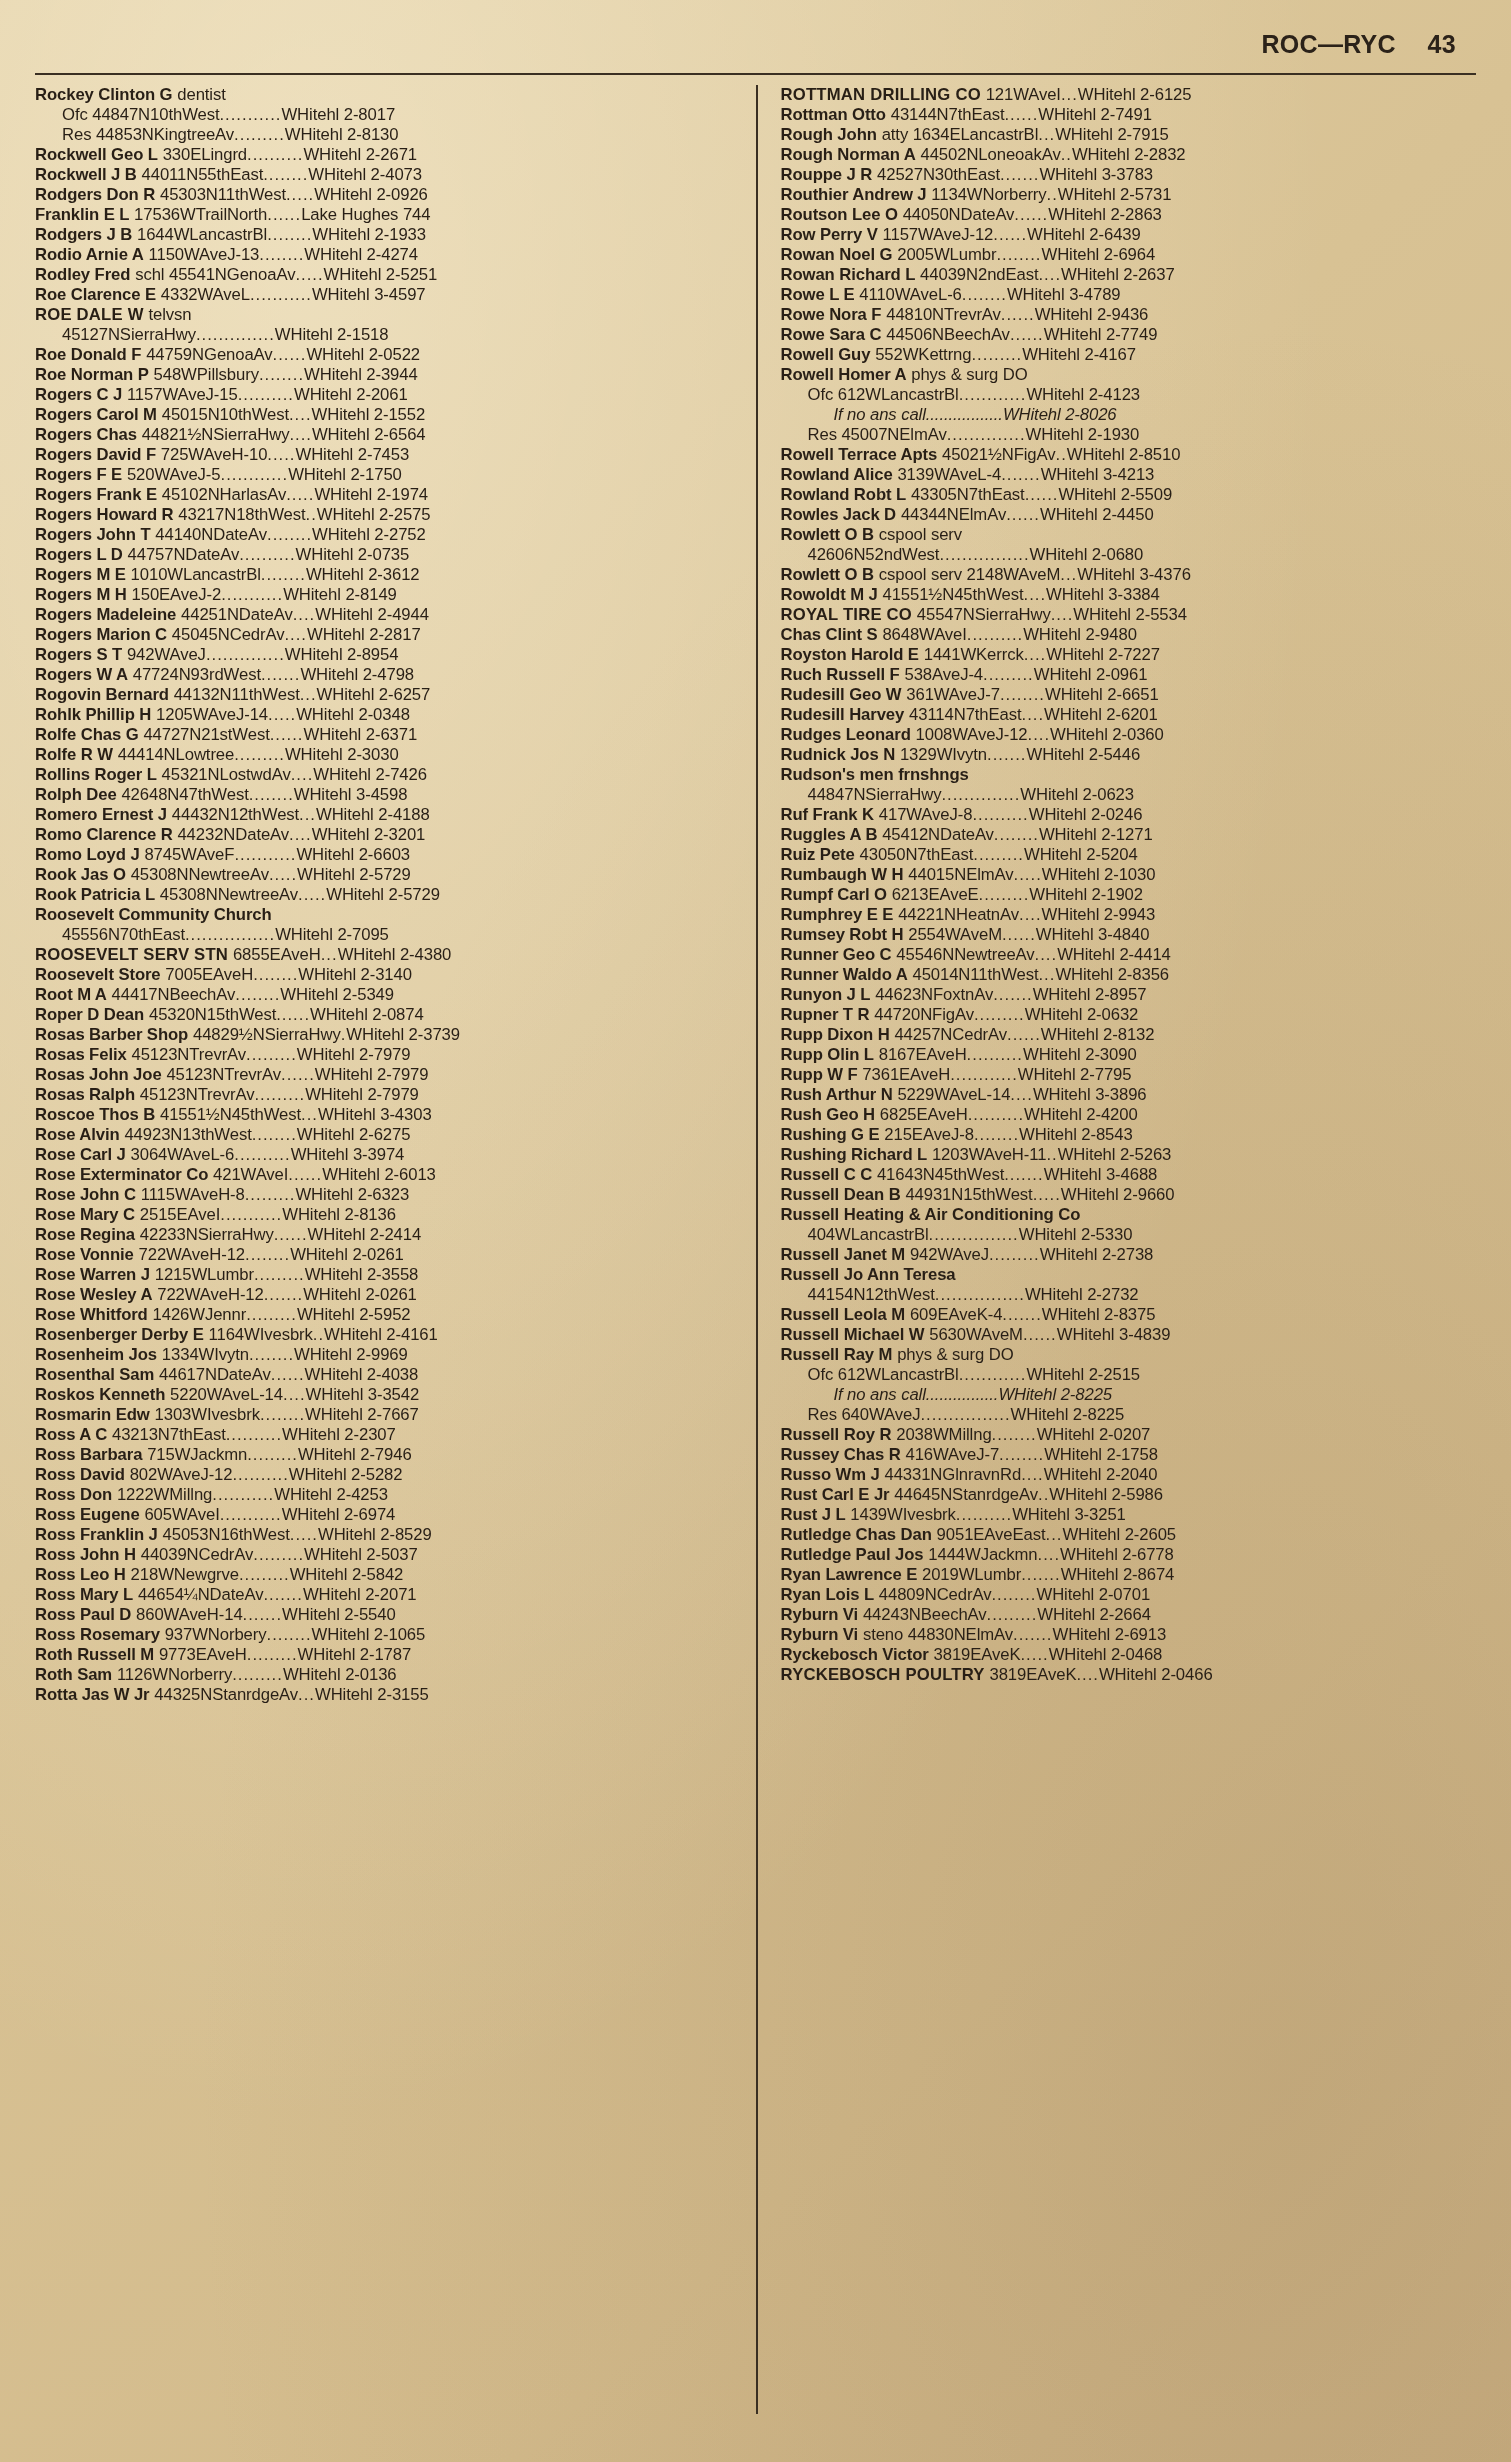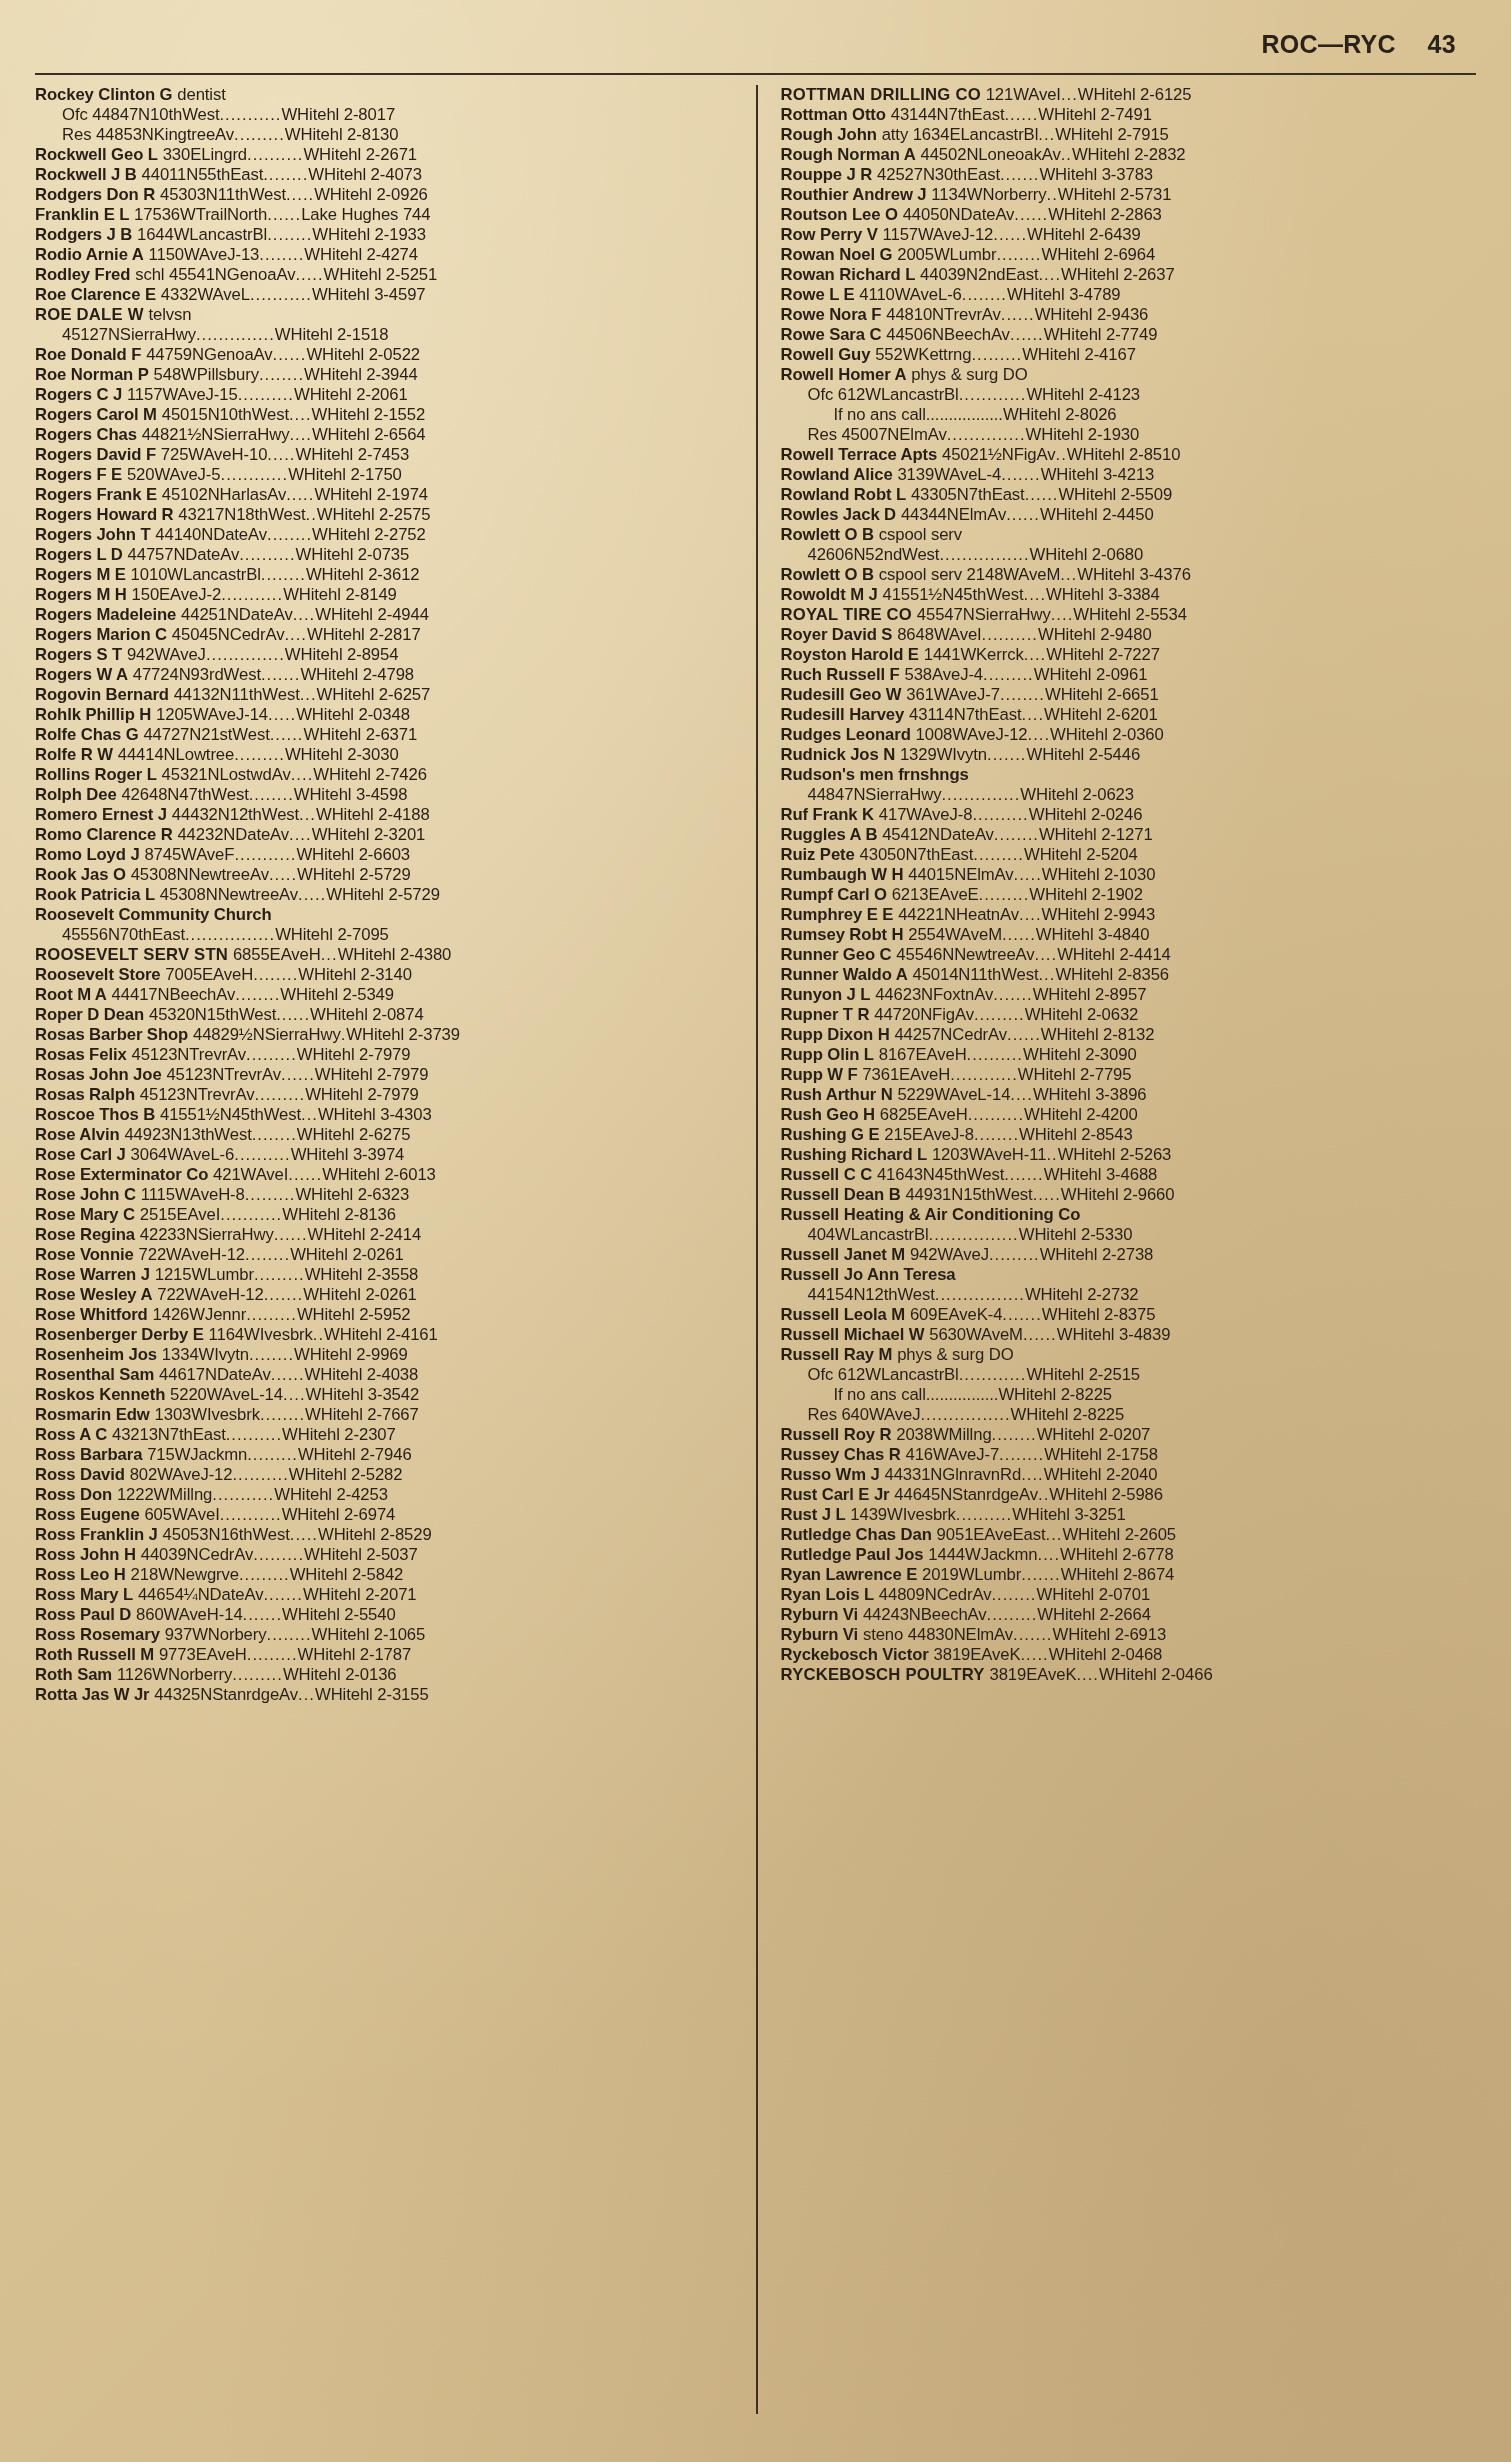--- a/index.html
+++ b/index.html
@@ -95,21 +95,21 @@
   }
   .entry .dots {
     letter-spacing: 1px;
     font-weight: normal;
   }
   .entry .ph {
     font-weight: normal;
     letter-spacing: -0.1px;
   }
   .entry.ind { padding-left: 27px; }
-  .entry.ind2 { padding-left: 53px; }
+  .entry.ind2 { padding-left: 53px; font-style: italic; }
   .sp { display: inline-block; width: 4.8px; }
 </style>
 </head>
 <body>
 
 <div class="page">
 
   <div class="header">
     <div class="header-right">
       <span>ROC—RYC</span>
@@ -223,21 +223,21 @@
         <div class="entry ind"><span class="addr">Res  45007NElmAv</span><span class="dots">..............</span><span class="ph">WHitehl 2-1930</span></div>
         <div class="entry"><span class="nm">Rowell Terrace Apts</span><span class="sp"></span><span class="addr">45021½NFigAv</span><span class="dots">..</span><span class="ph">WHitehl 2-8510</span></div>
         <div class="entry"><span class="nm">Rowland Alice</span><span class="sp"></span><span class="addr">3139WAveL-4</span><span class="dots">.......</span><span class="ph">WHitehl 3-4213</span></div>
         <div class="entry"><span class="nm">Rowland Robt L</span><span class="sp"></span><span class="addr">43305N7thEast</span><span class="dots">......</span><span class="ph">WHitehl 2-5509</span></div>
         <div class="entry"><span class="nm">Rowles Jack D</span><span class="sp"></span><span class="addr">44344NElmAv</span><span class="dots">......</span><span class="ph">WHitehl 2-4450</span></div>
         <div class="entry"><span class="nm">Rowlett O B</span><span class="sp"></span><span class="addr">cspool serv</span></div>
         <div class="entry ind"><span class="addr">42606N52ndWest</span><span class="dots">................</span><span class="ph">WHitehl 2-0680</span></div>
         <div class="entry"><span class="nm">Rowlett O B</span><span class="sp"></span><span class="addr">cspool serv 2148WAveM</span><span class="dots">...</span><span class="ph">WHitehl 3-4376</span></div>
         <div class="entry"><span class="nm">Rowoldt M J</span><span class="sp"></span><span class="addr">41551½N45thWest</span><span class="dots">....</span><span class="ph">WHitehl 3-3384</span></div>
         <div class="entry"><span class="caps">ROYAL TIRE CO</span><span class="sp"></span><span class="addr">45547NSierraHwy</span><span class="dots">....</span><span class="ph">WHitehl 2-5534</span></div>
-        <div class="entry"><span class="nm">Royer David S</span><span class="sp"></span><span class="addr">8648WAveI</span><span class="dots">..........</span><span class="ph">WHitehl 2-9480</span></div>
+        <div class="entry"><span class="nm">Chas Clint S</span><span class="sp"></span><span class="addr">8648WAveI</span><span class="dots">..........</span><span class="ph">WHitehl 2-9480</span></div>
         <div class="entry"><span class="nm">Royston Harold E</span><span class="sp"></span><span class="addr">1441WKerrck</span><span class="dots">....</span><span class="ph">WHitehl 2-7227</span></div>
         <div class="entry"><span class="nm">Ruch Russell F</span><span class="sp"></span><span class="addr">538AveJ-4</span><span class="dots">.........</span><span class="ph">WHitehl 2-0961</span></div>
         <div class="entry"><span class="nm">Rudesill Geo W</span><span class="sp"></span><span class="addr">361WAveJ-7</span><span class="dots">........</span><span class="ph">WHitehl 2-6651</span></div>
         <div class="entry"><span class="nm">Rudesill Harvey</span><span class="sp"></span><span class="addr">43114N7thEast</span><span class="dots">....</span><span class="ph">WHitehl 2-6201</span></div>
         <div class="entry"><span class="nm">Rudges Leonard</span><span class="sp"></span><span class="addr">1008WAveJ-12</span><span class="dots">....</span><span class="ph">WHitehl 2-0360</span></div>
         <div class="entry"><span class="nm">Rudnick Jos N</span><span class="sp"></span><span class="addr">1329WIvytn</span><span class="dots">.......</span><span class="ph">WHitehl 2-5446</span></div>
         <div class="entry"><span class="nm">Rudson's men frnshngs</span></div>
         <div class="entry ind"><span class="addr">44847NSierraHwy</span><span class="dots">..............</span><span class="ph">WHitehl 2-0623</span></div>
         <div class="entry"><span class="nm">Ruf Frank K</span><span class="sp"></span><span class="addr">417WAveJ-8</span><span class="dots">..........</span><span class="ph">WHitehl 2-0246</span></div>
         <div class="entry"><span class="nm">Ruggles A B</span><span class="sp"></span><span class="addr">45412NDateAv</span><span class="dots">........</span><span class="ph">WHitehl 2-1271</span></div>

